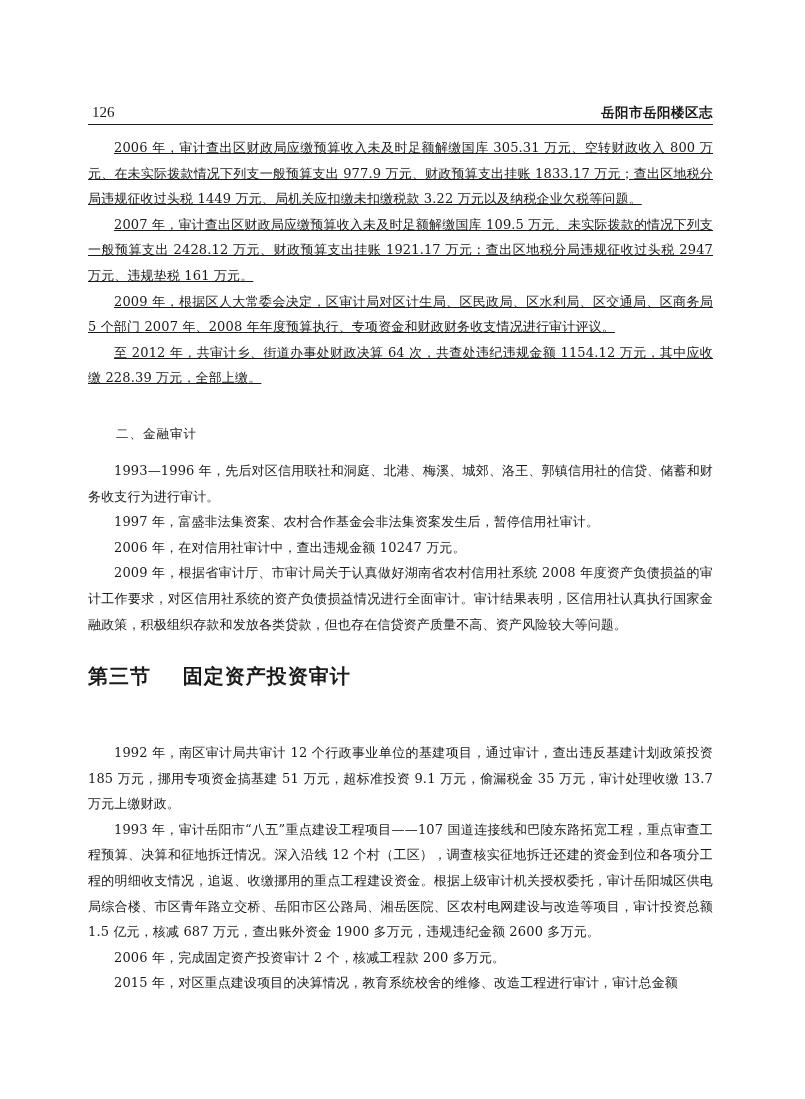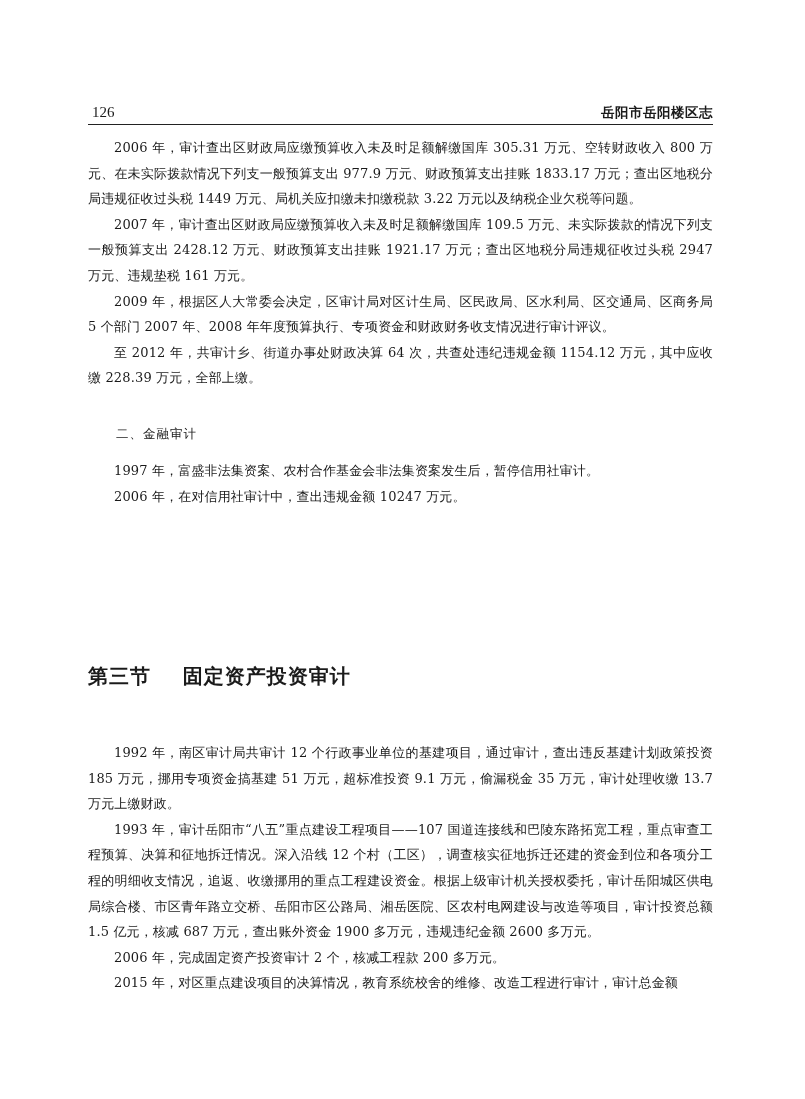--- a/index.html
+++ b/index.html
@@ -93,32 +93,34 @@
 <body>
 
 <div class="page">
 
   <div class="header">
     <span class="page-number">126</span>
     <span class="running-title">岳阳市岳阳楼区志</span>
   </div>
   <div class="header-rule"></div>
 
-  <div class="body-block" style="top:135px;">
+  <div class="body-block" style="top:135px;text-decoration:underline;">
     <p class="para">2006 年，审计查出区财政局应缴预算收入未及时足额解缴国库 305.31 万元、空转财政收入 800 万元、在未实际拨款情况下列支一般预算支出 977.9 万元、财政预算支出挂账 1833.17 万元；查出区地税分局违规征收过头税 1449 万元、局机关应扣缴未扣缴税款 3.22 万元以及纳税企业欠税等问题。</p>
     <p class="para">2007 年，审计查出区财政局应缴预算收入未及时足额解缴国库 109.5 万元、未实际拨款的情况下列支一般预算支出 2428.12 万元、财政预算支出挂账 1921.17 万元；查出区地税分局违规征收过头税 2947 万元、违规垫税 161 万元。</p>
     <p class="para">2009 年，根据区人大常委会决定，区审计局对区计生局、区民政局、区水利局、区交通局、区商务局 5 个部门 2007 年、2008 年年度预算执行、专项资金和财政财务收支情况进行审计评议。</p>
     <p class="para">至 2012 年，共审计乡、街道办事处财政决算 64 次，共查处违纪违规金额 1154.12 万元，其中应收缴 228.39 万元，全部上缴。</p>
   </div>
 
   <div class="subheading" style="top:424px;">二、金融审计</div>
 
   <div class="body-block" style="top:458px;">
+    <p class="para">1993—1996 年，先后对区信用联社和洞庭、北港、梅溪、城郊、洛王、郭镇信用社的信贷、储蓄和财务收支行为进行审计。</p>
     <p class="para">1997 年，富盛非法集资案、农村合作基金会非法集资案发生后，暂停信用社审计。</p>
     <p class="para">2006 年，在对信用社审计中，查出违规金额 10247 万元。</p>
+    <p class="para">2009 年，根据省审计厅、市审计局关于认真做好湖南省农村信用社系统 2008 年度资产负债损益的审计工作要求，对区信用社系统的资产负债损益情况进行全面审计。审计结果表明，区信用社认真执行国家金融政策，积极组织存款和发放各类贷款，但也存在信贷资产质量不高、资产风险较大等问题。</p>
   </div>
 
   <div class="section-heading" style="top:662px;">第三节    固定资产投资审计</div>
 
   <div class="body-block" style="top:740px;">
     <p class="para">1992 年，南区审计局共审计 12 个行政事业单位的基建项目，通过审计，查出违反基建计划政策投资 185 万元，挪用专项资金搞基建 51 万元，超标准投资 9.1 万元，偷漏税金 35 万元，审计处理收缴 13.7 万元上缴财政。</p>
     <p class="para">1993 年，审计岳阳市“八五”重点建设工程项目——107 国道连接线和巴陵东路拓宽工程，重点审查工程预算、决算和征地拆迁情况。深入沿线 12 个村（工区），调查核实征地拆迁还建的资金到位和各项分工程的明细收支情况，追返、收缴挪用的重点工程建设资金。根据上级审计机关授权委托，审计岳阳城区供电局综合楼、市区青年路立交桥、岳阳市区公路局、湘岳医院、区农村电网建设与改造等项目，审计投资总额 1.5 亿元，核减 687 万元，查出账外资金 1900 多万元，违规违纪金额 2600 多万元。</p>
     <p class="para">2006 年，完成固定资产投资审计 2 个，核减工程款 200 多万元。</p>
     <p class="para">2015 年，对区重点建设项目的决算情况，教育系统校舍的维修、改造工程进行审计，审计总金额</p>
   </div>

